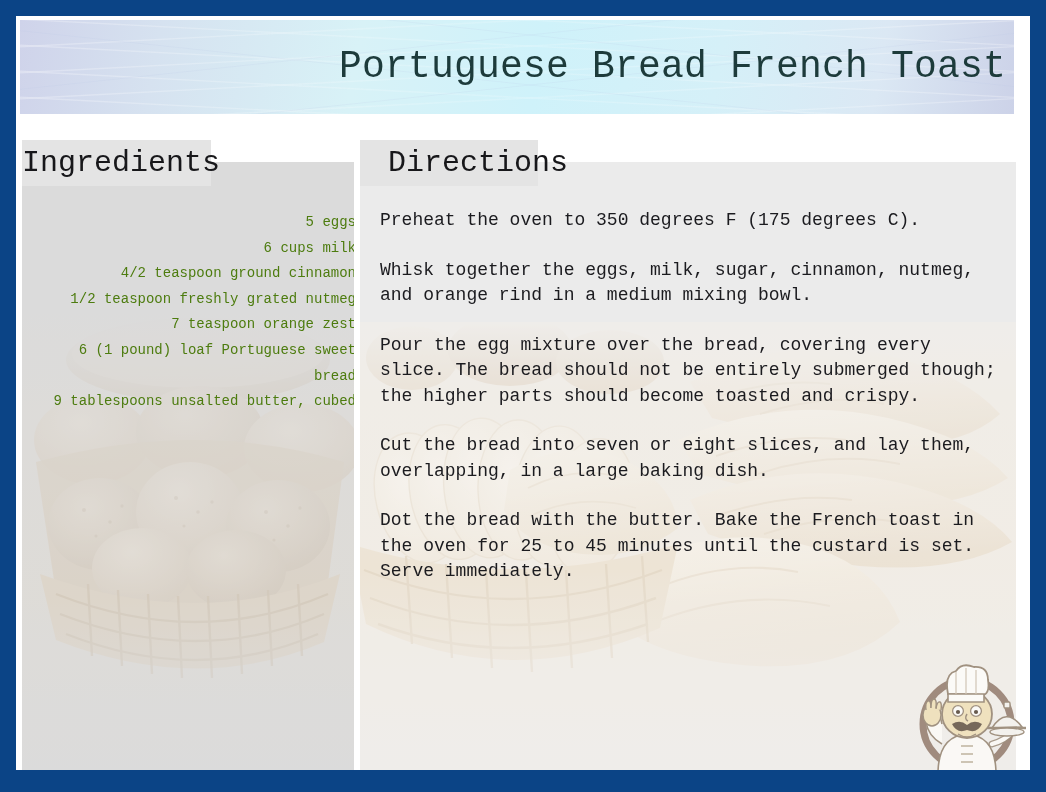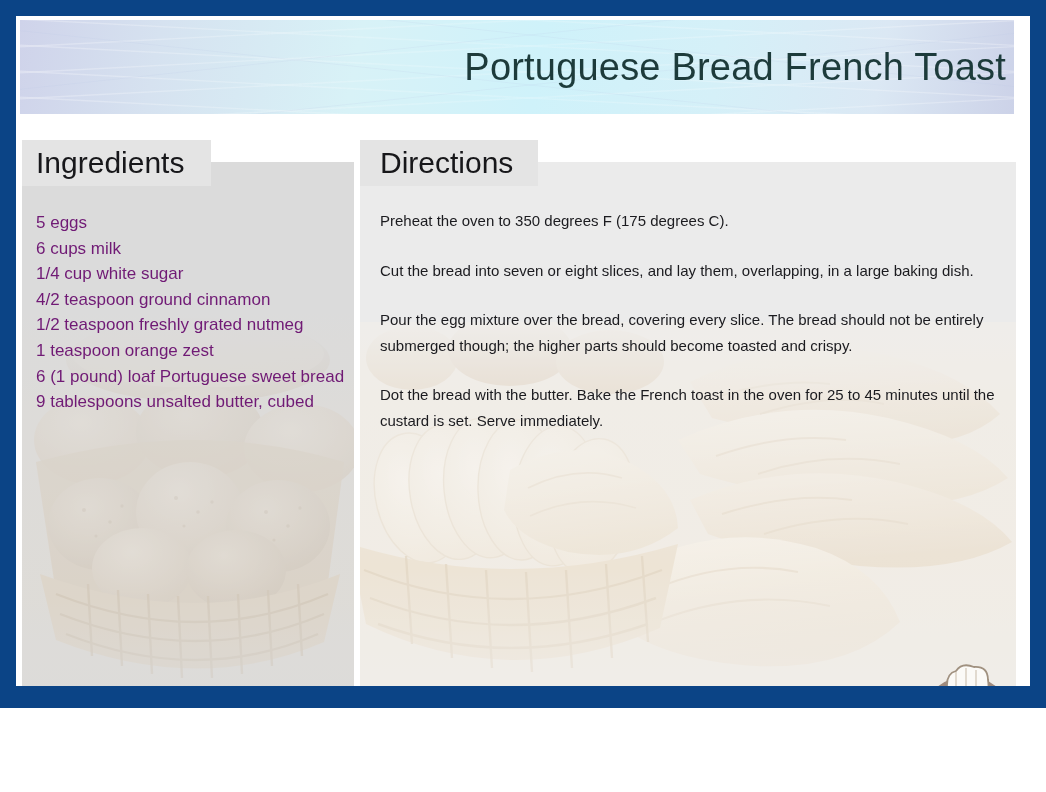--- a/index.html
+++ b/index.html
@@ -9,26 +9,27 @@
     background: #ffffff;
   }
   body {
     font-family: "Liberation Sans", sans-serif;
   }
 
   
   #slide {
     position: relative;
     width: 1046px;
-    height: 708px;
+    height: 792px;
     overflow: hidden;
     background: #ffffff;
     box-sizing: border-box;
     border: 16px solid #0b4486;
     border-bottom-width: 22px;
+    font-family: Liberation Mono, monospace;
   }
   #slide-inner {
     position: absolute;
     left: 0; top: 0;
     width: 1014px;
     height: 754px;
     background: #ffffff;
   }
 
   
@@ -107,59 +108,60 @@
     z-index: 5;
     display: flex;
     align-items: center;
     box-sizing: border-box;
   }
   #tab-ingredients {
     left: 6px;
     top: 124px;
     width: 189px;
     height: 46px;
-    padding-left: 14px;
+    padding-left: 0;
   }
   #tab-directions {
     left: 344px;
     top: 124px;
     width: 178px;
     height: 46px;
-    padding-left: 20px;
+    padding-left: 28px;
   }
   .section-tab .tab-label {
     font-size: 30px;
     line-height: 1;
     color: #17171a;
     white-space: nowrap;
   }
 
   
   .panel-body {
     position: relative;
     z-index: 3;
   }
   #ingredients-list {
     position: absolute;
     left: 14px;
     top: 48px;
     width: 320px;
-    font-size: 17px;
+    font-size: 14px;
     line-height: 25.6px;
-    color: #701a75;
+    color: #4d7c0f;
+    text-align: right;
   }
   #ingredients-list .ing {
     margin: 0;
   }
   #directions-steps {
     position: absolute;
     left: 20px;
     top: 46px;
     width: 624px;
-    font-size: 15px;
+    font-size: 18px;
     line-height: 25.5px;
     color: #1b1b1f;
   }
   #directions-steps p {
     margin: 0 0 24px 0;
   }
   #directions-steps p:last-child { margin-bottom: 0; }
 
   
   #chef-logo {
@@ -279,24 +281,23 @@
             <path d="M276 272 L280 344"></path>
         </g>
         <rect x="0" y="0" width="332" height="458" fill="url(#fadeL)"></rect>
         <rect x="0" y="0" width="332" height="458" fill="#dbdbdb" opacity=".42"></rect>
       </svg>
 
       <div class="panel-body">
         <div id="ingredients-list">
           <p class="ing">5 eggs</p>
           <p class="ing">6 cups milk</p>
-          <p class="ing">1/4 cup white sugar</p>
           <p class="ing">4/2 teaspoon ground cinnamon</p>
           <p class="ing">1/2 teaspoon freshly grated nutmeg</p>
-          <p class="ing">1 teaspoon orange zest</p>
+          <p class="ing">7 teaspoon orange zest</p>
           <p class="ing">6 (1 pound) loaf Portuguese sweet bread</p>
           <p class="ing">9 tablespoons unsalted butter, cubed</p>
         </div>
       </div>
     </div>
 
     <div class="panel" id="directions-panel">
 
       <svg class="photo" id="directions-photo" viewBox="0 0 656 448" preserveAspectRatio="xMidYMax slice">
         <defs>
@@ -378,22 +379,23 @@
           </g>
         </g>
 
         <rect x="0" y="0" width="656" height="448" fill="url(#fadeR)"></rect>
         <rect x="0" y="0" width="656" height="448" fill="#f4f0ea" opacity=".46"></rect>
       </svg>
 
       <div class="panel-body">
         <div id="directions-steps">
           <p>Preheat the oven to 350 degrees F (175 degrees C).</p>
+          <p>Whisk together the eggs, milk, sugar, cinnamon, nutmeg, and orange rind in a medium mixing bowl.</p>
+          <p>Pour the egg mixture over the bread, covering every slice. The bread should not be entirely submerged though; the higher parts should become toasted and crispy.</p>
           <p>Cut the bread into seven or eight slices, and lay them, overlapping, in a large baking dish.</p>
-          <p>Pour the egg mixture over the bread, covering every slice. The bread should not be entirely submerged though; the higher parts should become toasted and crispy.</p>
           <p>Dot the bread with the butter. Bake the French toast in the oven for 25 to 45 minutes until the custard is set. Serve immediately.</p>
         </div>
       </div>
     </div>
 
     <div class="section-tab" id="tab-ingredients">
       <span class="tab-label">Ingredients</span>
     </div>
 
     <div class="section-tab" id="tab-directions">

